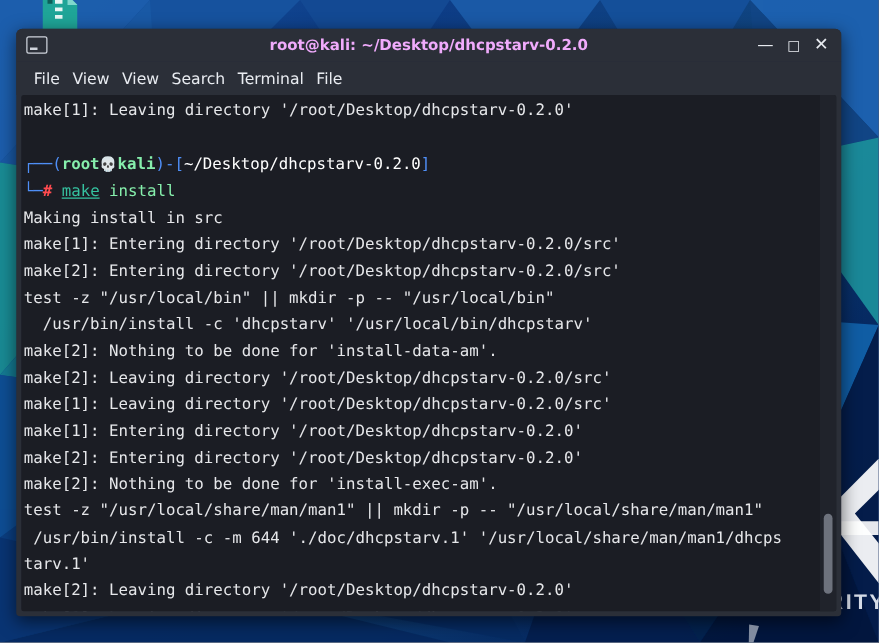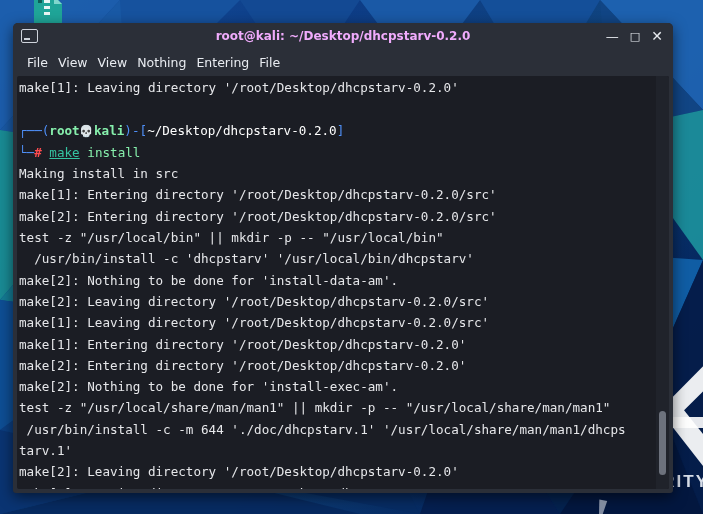--- a/index.html
+++ b/index.html
@@ -292,22 +292,22 @@
         <span class="wbtn min">—</span>
         <span class="wbtn max">□</span>
         <span class="wbtn close">✕</span>
       </div>
     </div>
 
     <div id="menubar">
       <span class="menu-item">File</span>
       <span class="menu-item">View</span>
       <span class="menu-item">View</span>
-      <span class="menu-item">Nothing</span>
-      <span class="menu-item">Entering</span>
+      <span class="menu-item">Search</span>
+      <span class="menu-item">Terminal</span>
       <span class="menu-item">File</span>
     </div>
 
     <div id="term-body">
       <div id="term-screen"><div class="tline">make[1]: Leaving directory '/root/Desktop/dhcpstarv-0.2.0'</div><div class="tline blank"> </div><div class="tline"><span class="c-blue">┌──</span><span class="c-blue">(</span><span class="c-red">root</span><span class="skull">💀</span><span class="c-red">kali</span><span class="c-blue">)</span><span class="c-blue">-[</span><span class="c-path">~/Desktop/dhcpstarv-0.2.0</span><span class="c-blue">]</span></div><div class="tline" id=""><span class="c-blue">└─</span><span class="c-redh">#</span> <span class="c-green">make</span> <span class="c-white">install</span></div><div class="tline">Making install in src</div><div class="tline">make[1]: Entering directory '/root/Desktop/dhcpstarv-0.2.0/src'</div><div class="tline">make[2]: Entering directory '/root/Desktop/dhcpstarv-0.2.0/src'</div><div class="tline">test -z "/usr/local/bin" || mkdir -p -- "/usr/local/bin"</div><div class="tline">  /usr/bin/install -c 'dhcpstarv' '/usr/local/bin/dhcpstarv'</div><div class="tline">make[2]: Nothing to be done for 'install-data-am'.</div><div class="tline">make[2]: Leaving directory '/root/Desktop/dhcpstarv-0.2.0/src'</div><div class="tline">make[1]: Leaving directory '/root/Desktop/dhcpstarv-0.2.0/src'</div><div class="tline">make[1]: Entering directory '/root/Desktop/dhcpstarv-0.2.0'</div><div class="tline">make[2]: Entering directory '/root/Desktop/dhcpstarv-0.2.0'</div><div class="tline">make[2]: Nothing to be done for 'install-exec-am'.</div><div class="tline">test -z "/usr/local/share/man/man1" || mkdir -p -- "/usr/local/share/man/man1"</div><div class="tline"> /usr/bin/install -c -m 644 './doc/dhcpstarv.1' '/usr/local/share/man/man1/dhcps</div><div class="tline">tarv.1'</div><div class="tline">make[2]: Leaving directory '/root/Desktop/dhcpstarv-0.2.0'</div><div class="tline">make[1]: Leaving directory '/root/Desktop/dhcpstarv-0.2.0'</div></div>
       <div id="term-scroll">
         <div id="term-thumb"></div>
       </div>
     </div>
 

